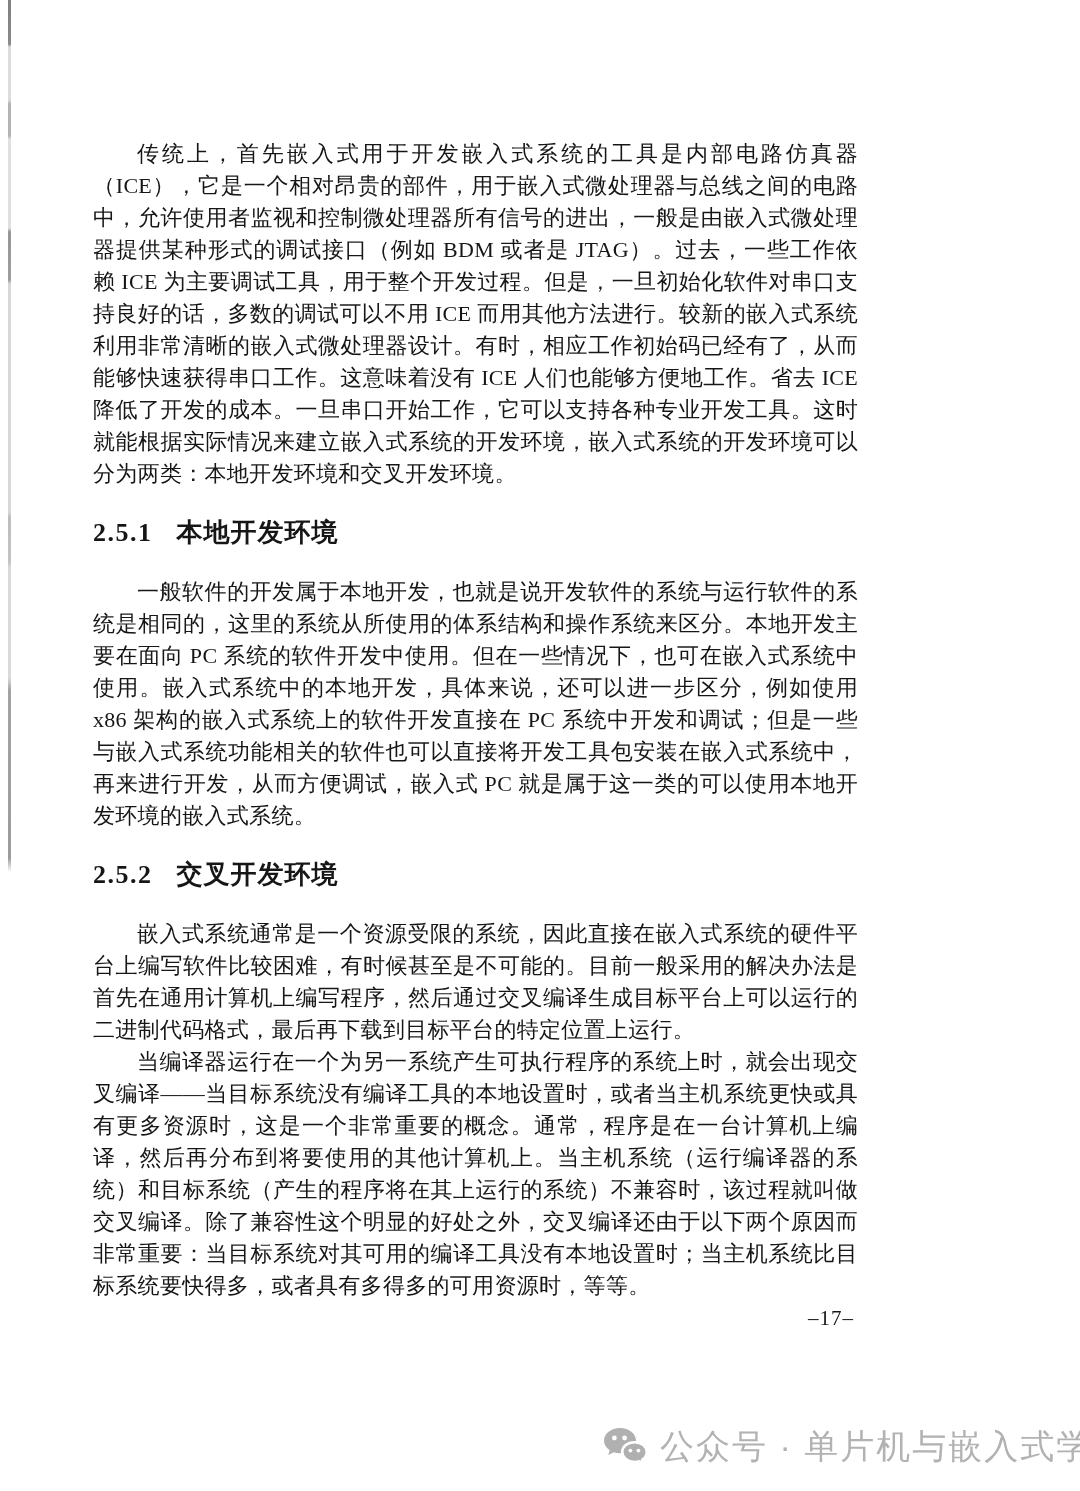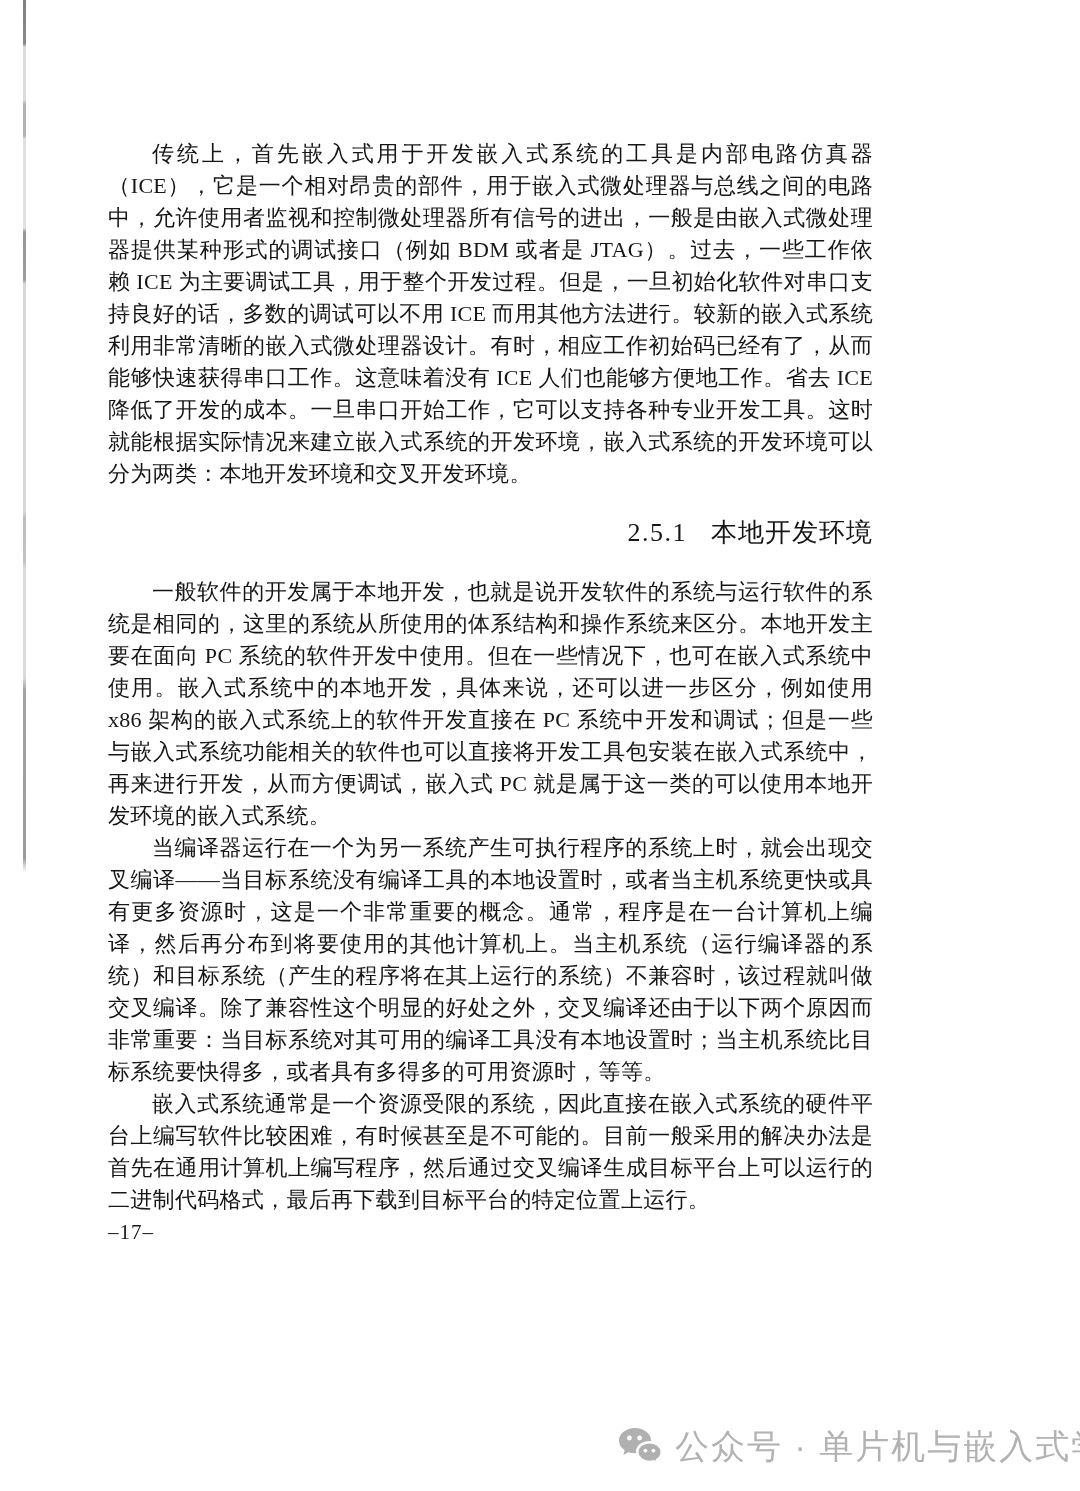--- a/index.html
+++ b/index.html
@@ -13,21 +13,20 @@
     font-family: "Liberation Serif", "DejaVu Serif", serif;
     color: #161616;
     position: relative;
     overflow: hidden;
   }
   .page {
     position: relative;
     width: 948px;
     height: 1491px;
     background: #ffffff;
-    margin-left: 15px;
   }
   
   .edge-line {
     position: absolute;
     left: 8px;
     top: 0;
     width: 3px;
     height: 872px;
     background: linear-gradient(to bottom,
       #808080 0px, #8a8a8a 44px,
@@ -51,32 +50,31 @@
     margin: 0;
     font-size: 22px;
     line-height: 32px;
     text-align: justify;
     text-indent: 2em;
     letter-spacing: 0.3px;
   }
   .heading {
     margin: 24px 0;
     font-size: 26px;
-    font-weight: normal;
+    font-weight: bold;
     line-height: 38px;
     letter-spacing: 1px;
-    text-align: right;
   }
   .heading .h-num {
     margin-right: 24px;
     letter-spacing: 1.5px;
   }
   .page-number {
     margin-top: 4px;
-    text-align: left;
+    text-align: right;
     font-size: 21px;
     letter-spacing: 1px;
     padding-right: 4px;
   }
   .watermark {
     position: absolute;
     left: 602px;
     top: 1422px;
     height: 50px;
     display: flex;
@@ -105,24 +103,27 @@
   <main class="content">
 
     <p class="para">传统上，首先嵌入式用于开发嵌入式系统的工具是内部电路仿真器（ICE），它是一个相对昂贵的部件，用于嵌入式微处理器与总线之间的电路中，允许使用者监视和控制微处理器所有信号的进出，一般是由嵌入式微处理器提供某种形式的调试接口（例如 BDM 或者是 JTAG）。过去，一些工作依赖 ICE 为主要调试工具，用于整个开发过程。但是，一旦初始化软件对串口支持良好的话，多数的调试可以不用 ICE 而用其他方法进行。较新的嵌入式系统利用非常清晰的嵌入式微处理器设计。有时，相应工作初始码已经有了，从而能够快速获得串口工作。这意味着没有 ICE 人们也能够方便地工作。省去 ICE 降低了开发的成本。一旦串口开始工作，它可以支持各种专业开发工具。这时就能根据实际情况来建立嵌入式系统的开发环境，嵌入式系统的开发环境可以分为两类：本地开发环境和交叉开发环境。</p>
 
     <h3 class="heading">
       <span class="h-num">2.5.1</span><span class="h-title">本地开发环境</span>
     </h3>
 
     <p class="para">一般软件的开发属于本地开发，也就是说开发软件的系统与运行软件的系统是相同的，这里的系统从所使用的体系结构和操作系统来区分。本地开发主要在面向 PC 系统的软件开发中使用。但在一些情况下，也可在嵌入式系统中使用。嵌入式系统中的本地开发，具体来说，还可以进一步区分，例如使用 x86 架构的嵌入式系统上的软件开发直接在 PC 系统中开发和调试；但是一些与嵌入式系统功能相关的软件也可以直接将开发工具包安装在嵌入式系统中，再来进行开发，从而方便调试，嵌入式 PC 就是属于这一类的可以使用本地开发环境的嵌入式系统。</p>
 
+    <h3 class="heading">
+      <span class="h-num">2.5.2</span><span class="h-title">交叉开发环境</span>
+    </h3>
+
+    <p class="para">嵌入式系统通常是一个资源受限的系统，因此直接在嵌入式系统的硬件平台上编写软件比较困难，有时候甚至是不可能的。目前一般采用的解决办法是首先在通用计算机上编写程序，然后通过交叉编译生成目标平台上可以运行的二进制代码格式，最后再下载到目标平台的特定位置上运行。</p>
 
     <p class="para">当编译器运行在一个为另一系统产生可执行程序的系统上时，就会出现交叉编译——当目标系统没有编译工具的本地设置时，或者当主机系统更快或具有更多资源时，这是一个非常重要的概念。通常，程序是在一台计算机上编译，然后再分布到将要使用的其他计算机上。当主机系统（运行编译器的系统）和目标系统（产生的程序将在其上运行的系统）不兼容时，该过程就叫做交叉编译。除了兼容性这个明显的好处之外，交叉编译还由于以下两个原因而非常重要：当目标系统对其可用的编译工具没有本地设置时；当主机系统比目标系统要快得多，或者具有多得多的可用资源时，等等。</p>
-
-    <p class="para">嵌入式系统通常是一个资源受限的系统，因此直接在嵌入式系统的硬件平台上编写软件比较困难，有时候甚至是不可能的。目前一般采用的解决办法是首先在通用计算机上编写程序，然后通过交叉编译生成目标平台上可以运行的二进制代码格式，最后再下载到目标平台的特定位置上运行。</p>
 
 
 
     <div class="page-number">–17–</div>
 
   </main>
 
   <footer class="watermark">
     <span class="wechat-icon">
       <svg viewBox="0 0 46 40" width="46" height="40" xmlns="http://www.w3.org/2000/svg">

